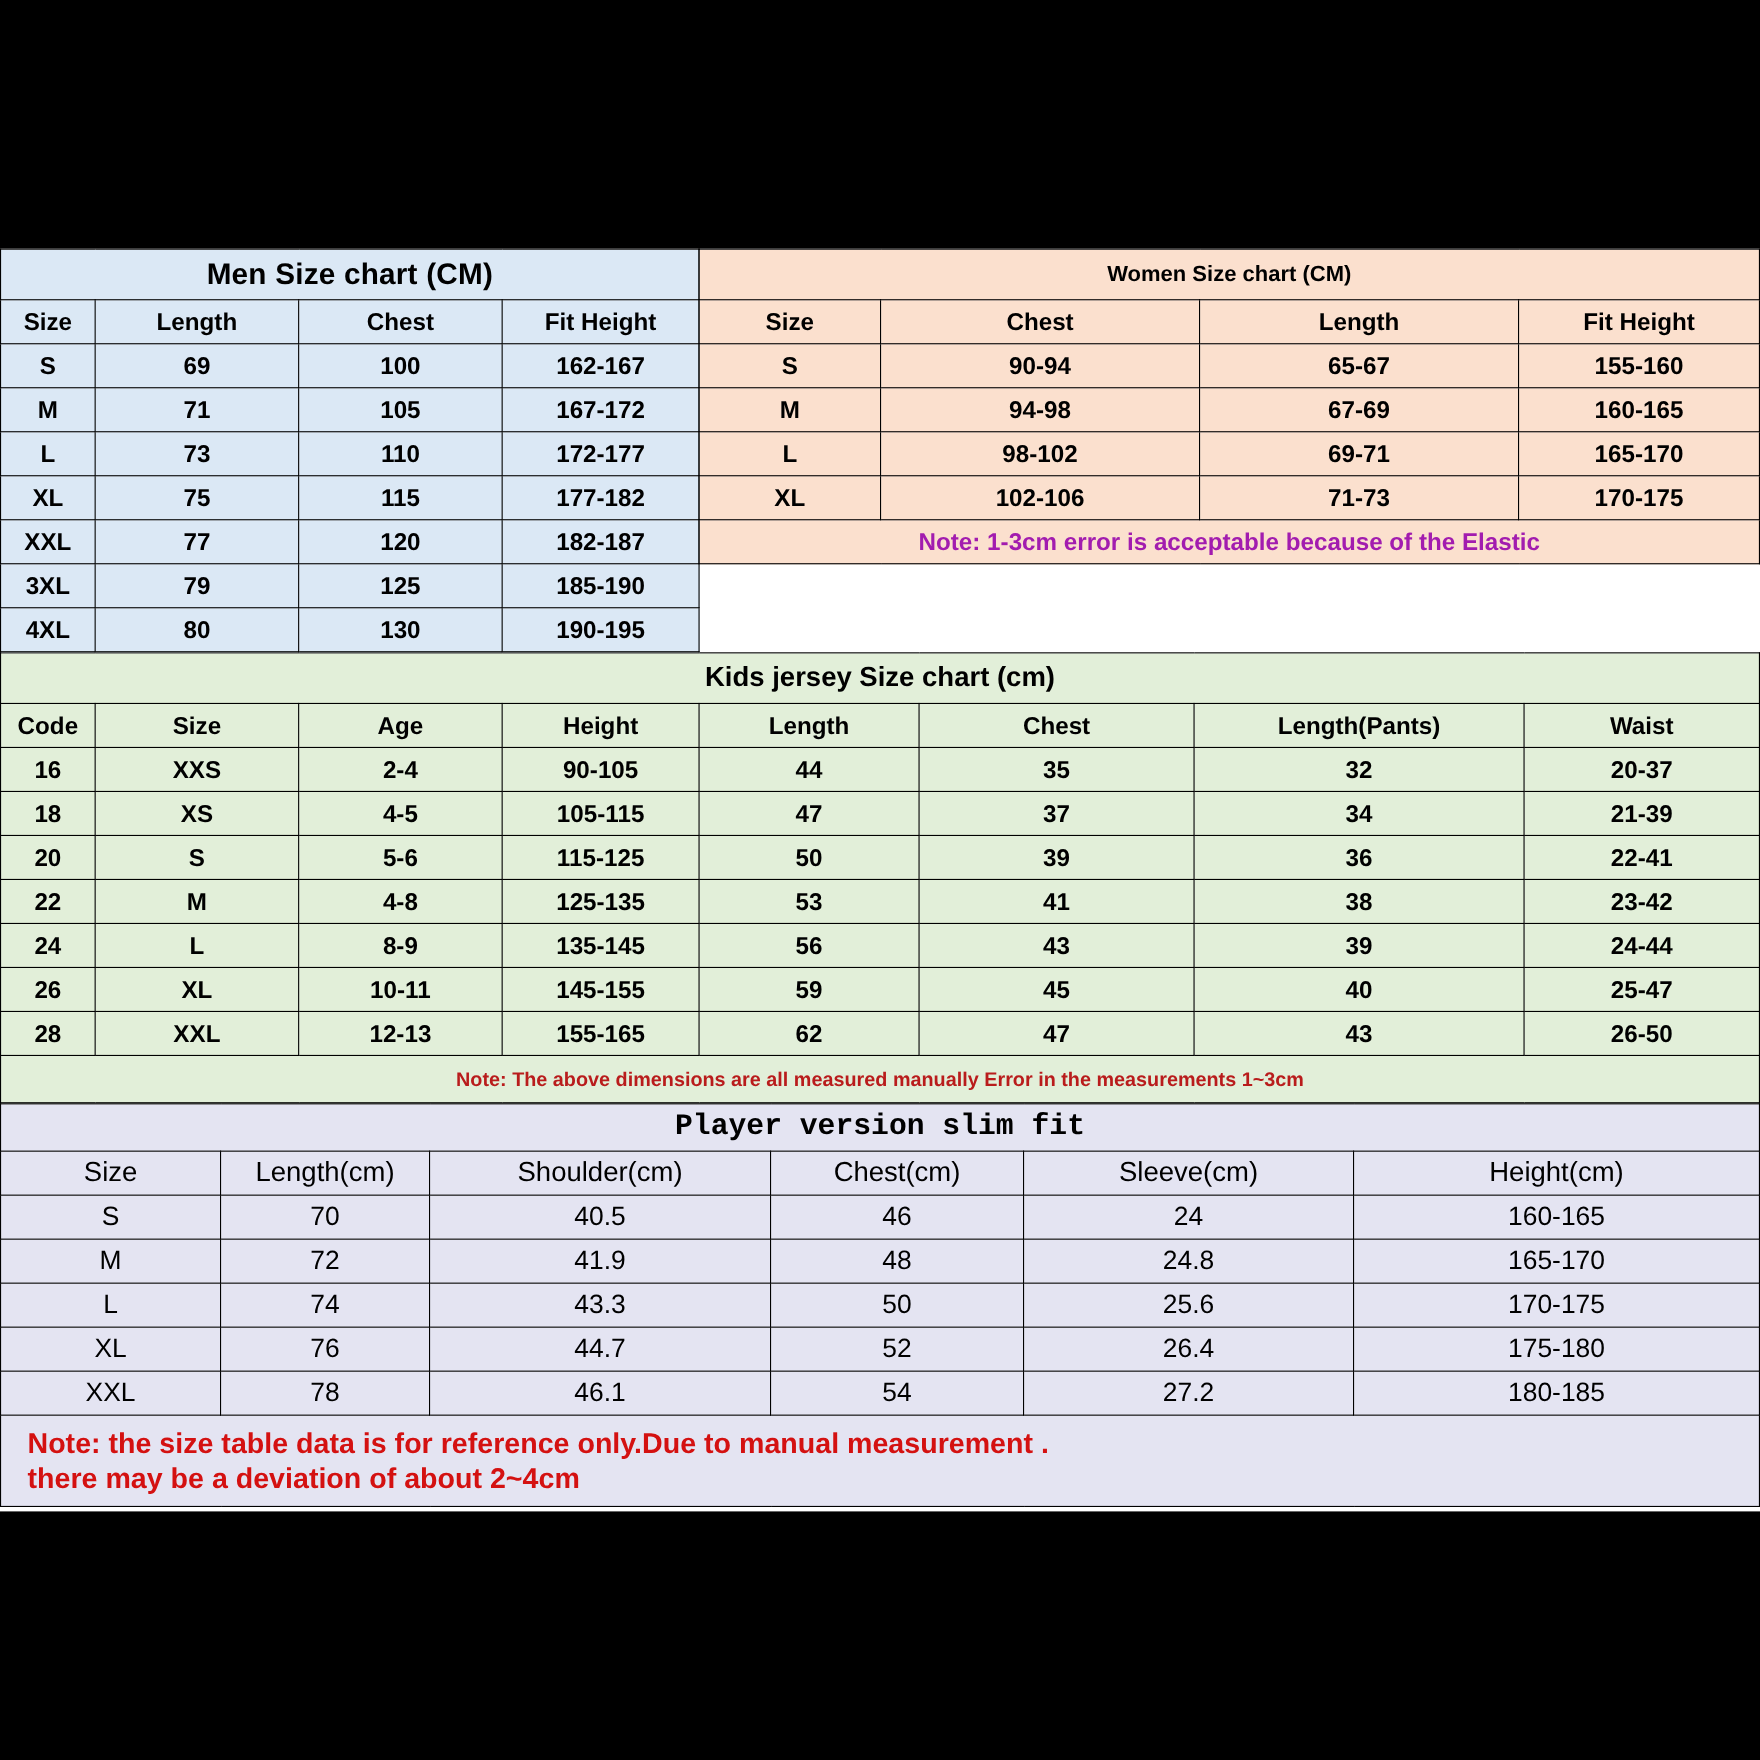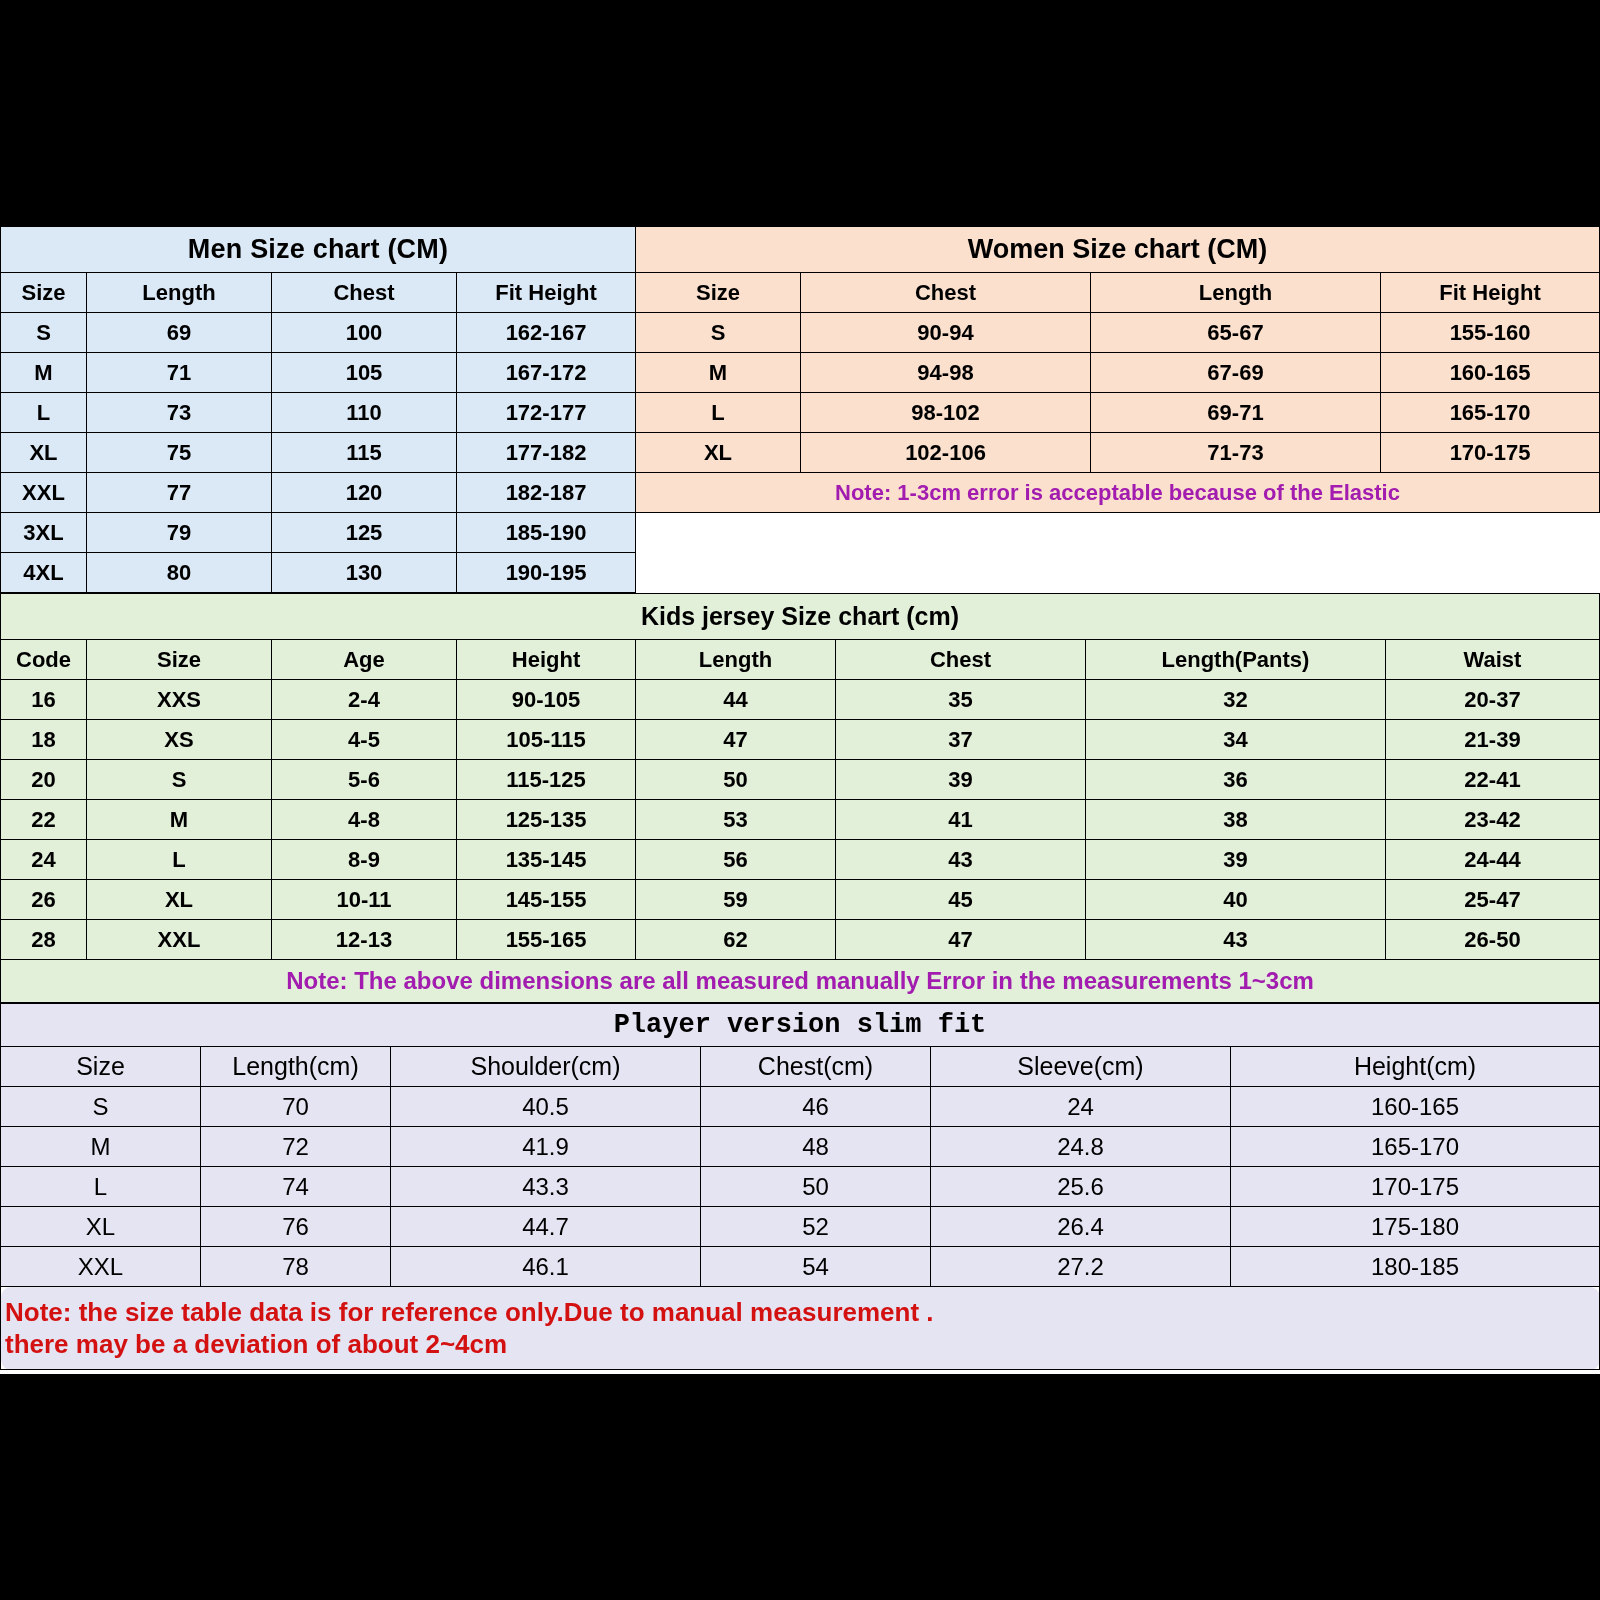--- a/index.html
+++ b/index.html
@@ -55,21 +55,21 @@
     font-size: 27px;
     height: 45px;
     letter-spacing: .2px;
   }
   .women-block table td {
     background: #fbe0ce;
     font-size: 22px;
     height: 39px;
   }
   .women-block .title td {
-    font-size: 27px;
+    font-size: 20px;
     height: 45px;
   }
   .note-red {
     color: #a21caf;
     font-weight: bold;
     font-size: 25px;
   }
   .women-note td {
     height: 158px;
     vertical-align: middle;
@@ -78,51 +78,50 @@
   .kids-block table td {
     background: #e2efd9;
     font-size: 22px;
     height: 39px;
   }
   .kids-block .title td {
     font-size: 25px;
     height: 45px;
   }
   .kids-block .note td {
-    font-size: 24px;
+    font-size: 18px;
     height: 42px;
-    color: #a21caf;
+    color: #b91c1c;
   }
   
   .player-block table td {
     background: #e4e4f2;
     font-size: 24px;
     height: 39px;
     font-weight: normal;
   }
   .player-block .title td {
     font-size: 27px;
     font-weight: bold;
     height: 42px;
     font-family: Liberation Mono, monospace;
   }
   .player-block .hdr td {
     font-size: 25px;
     font-weight: normal;
   }
   .player-block .note td {
     text-align: left;
-    padding-left: 4px;
+    padding-left: 24px;
     color: #d41111;
     font-size: 26px;
     font-weight: bold;
     line-height: 1.25;
     height: 82px;
     white-space: normal;
-    border-radius: 10px;
   }
 </style>
 </head>
 <body>
 
 <div class="page">
 
   <div class="top-wrap">
 
     <div class="men-block">

